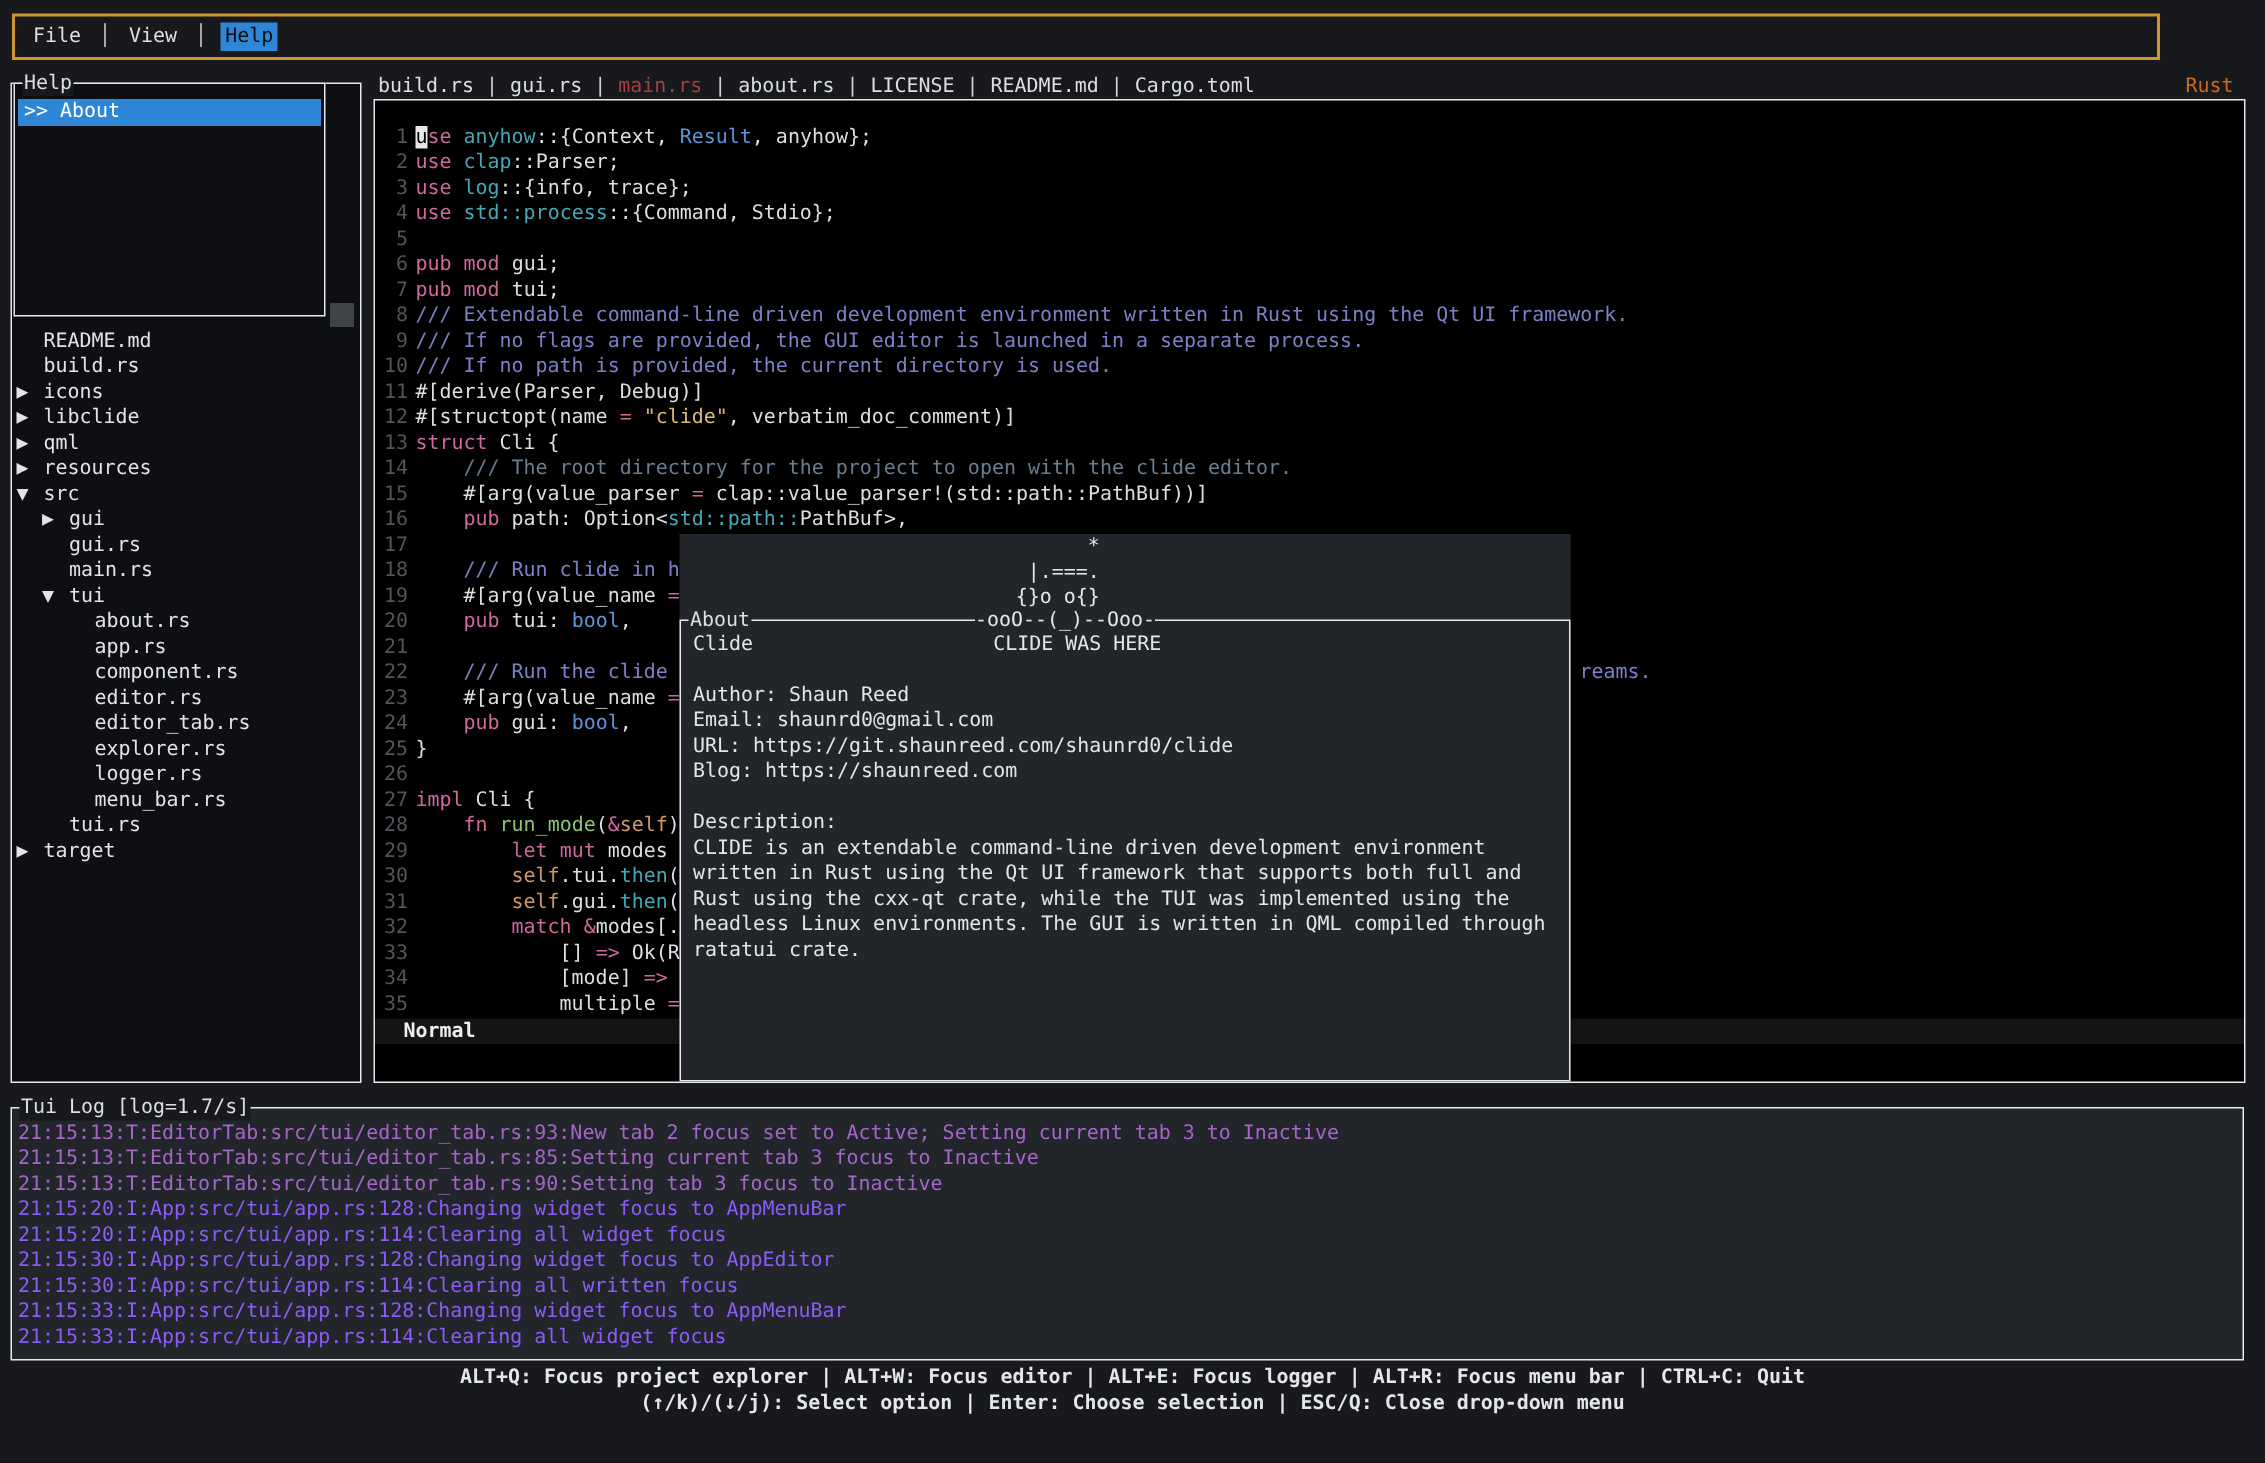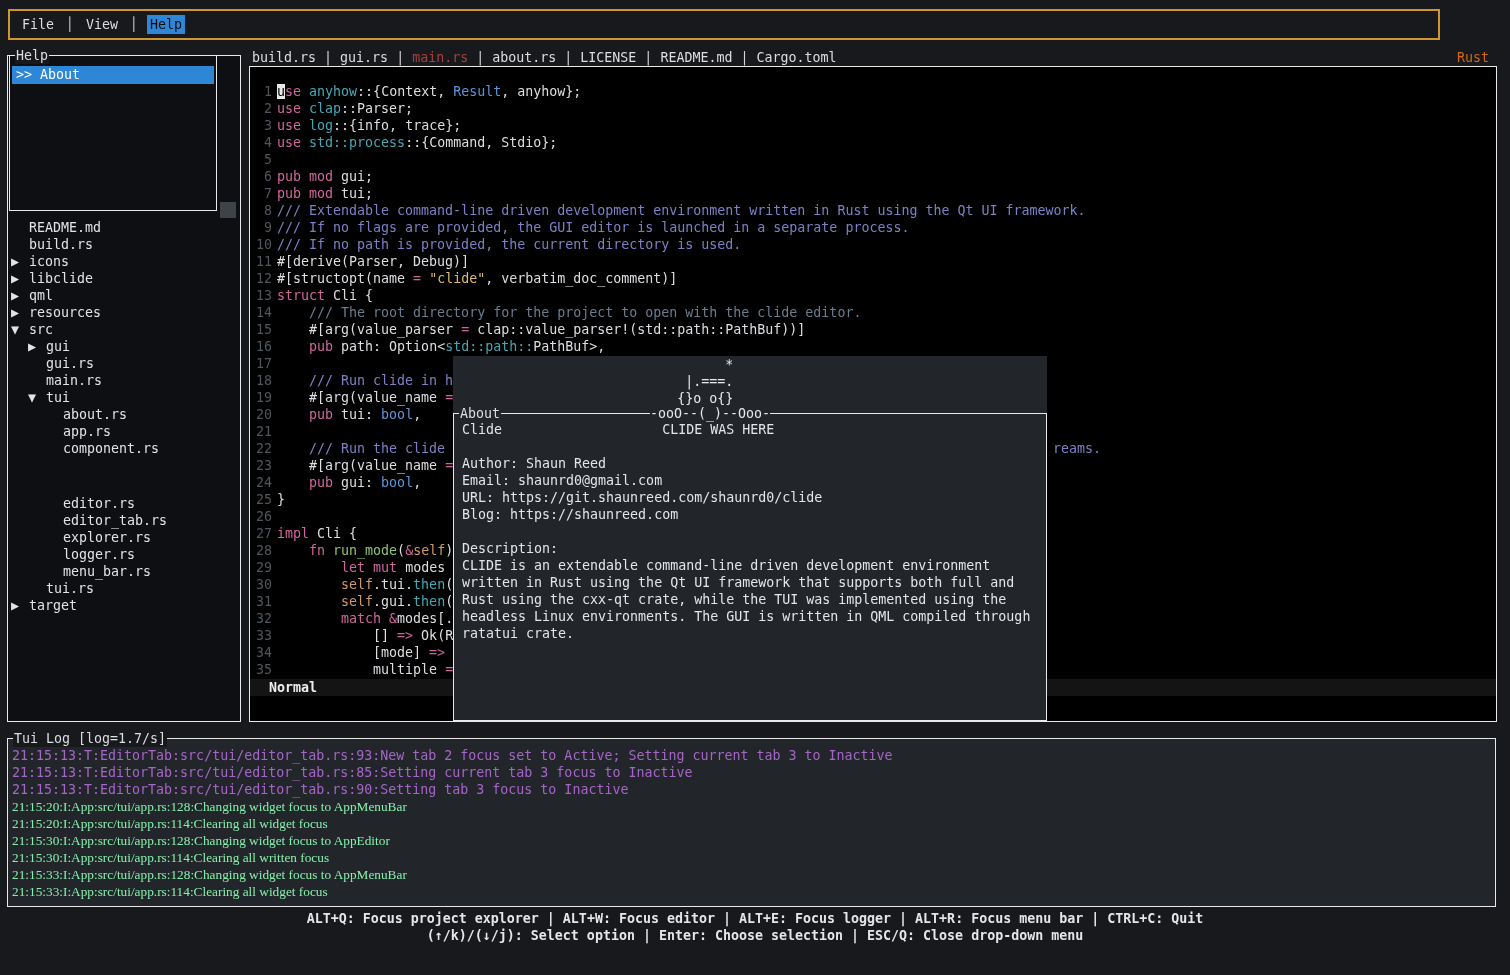--- a/index.html
+++ b/index.html
@@ -62,21 +62,21 @@
   #popup-lines { position:absolute; left:8px; top:7px; right:2px; }
   #popup-lines div { height:17px; white-space:pre; color:#e3e5e7; }
 
   
   #logpanel { position:absolute; left:7px; top:738px; width:1489px; height:169px;
     border:1px solid #e9e9e9; background:#22262a; }
   #logpanel .boxtitle { position:absolute; top:-9px; left:5px; background:#17191d; padding:0 1px; }
   #log-lines { position:absolute; left:4px; top:8px; right:2px; }
   #log-lines div { height:17px; white-space:pre; overflow:hidden; }
   .log-trace { color:#a665c8; }
-  .log-info  { color:#86efac;font-family:Liberation Serif, serif; }
+  .log-info  { color:#8b5cf6; }
 
   
   #hotkeys { position:absolute; left:0; top:910px; width:1510px; text-align:center;
     font-weight:bold; color:#e4e6e8; }
   #hotkeys div { height:17px; }
 </style>
 </head>
 <body>
 
 <div id="menubar">
@@ -99,21 +99,21 @@
       <div class="trow" style="padding-left: 3px;"><span class="arrow">▶</span><span class="label">qml</span></div>
       <div class="trow" style="padding-left: 3px;"><span class="arrow">▶</span><span class="label">resources</span></div>
       <div class="trow" style="padding-left: 3px;"><span class="arrow">▼</span><span class="label">src</span></div>
       <div class="trow" style="padding-left: 20px;"><span class="arrow">▶</span><span class="label">gui</span></div>
       <div class="trow" style="padding-left: 20px;"><span class="arrow"></span><span class="label">gui.rs</span></div>
       <div class="trow" style="padding-left: 20px;"><span class="arrow"></span><span class="label">main.rs</span></div>
       <div class="trow" style="padding-left: 20px;"><span class="arrow">▼</span><span class="label">tui</span></div>
       <div class="trow" style="padding-left: 37px;"><span class="arrow"></span><span class="label">about.rs</span></div>
       <div class="trow" style="padding-left: 37px;"><span class="arrow"></span><span class="label">app.rs</span></div>
       <div class="trow" style="padding-left: 37px;"><span class="arrow"></span><span class="label">component.rs</span></div>
-      <div class="trow" style="padding-left: 37px; margin-top: 38px;"><span class="arrow"></span><span class="label">editor.rs</span></div>
+      <div class="trow" style="padding-left: 37px;"><span class="arrow"></span><span class="label">editor.rs</span></div>
       <div class="trow" style="padding-left: 37px;"><span class="arrow"></span><span class="label">editor_tab.rs</span></div>
       <div class="trow" style="padding-left: 37px;"><span class="arrow"></span><span class="label">explorer.rs</span></div>
       <div class="trow" style="padding-left: 37px;"><span class="arrow"></span><span class="label">logger.rs</span></div>
       <div class="trow" style="padding-left: 37px;"><span class="arrow"></span><span class="label">menu_bar.rs</span></div>
       <div class="trow" style="padding-left: 20px;"><span class="arrow"></span><span class="label">tui.rs</span></div>
       <div class="trow" style="padding-left: 3px;"><span class="arrow">▶</span><span class="label">target</span></div>
     </div>
   <div id="scroll-thumb"></div>
   <div id="helpbox">
     <span class="boxtitle">Help</span>

